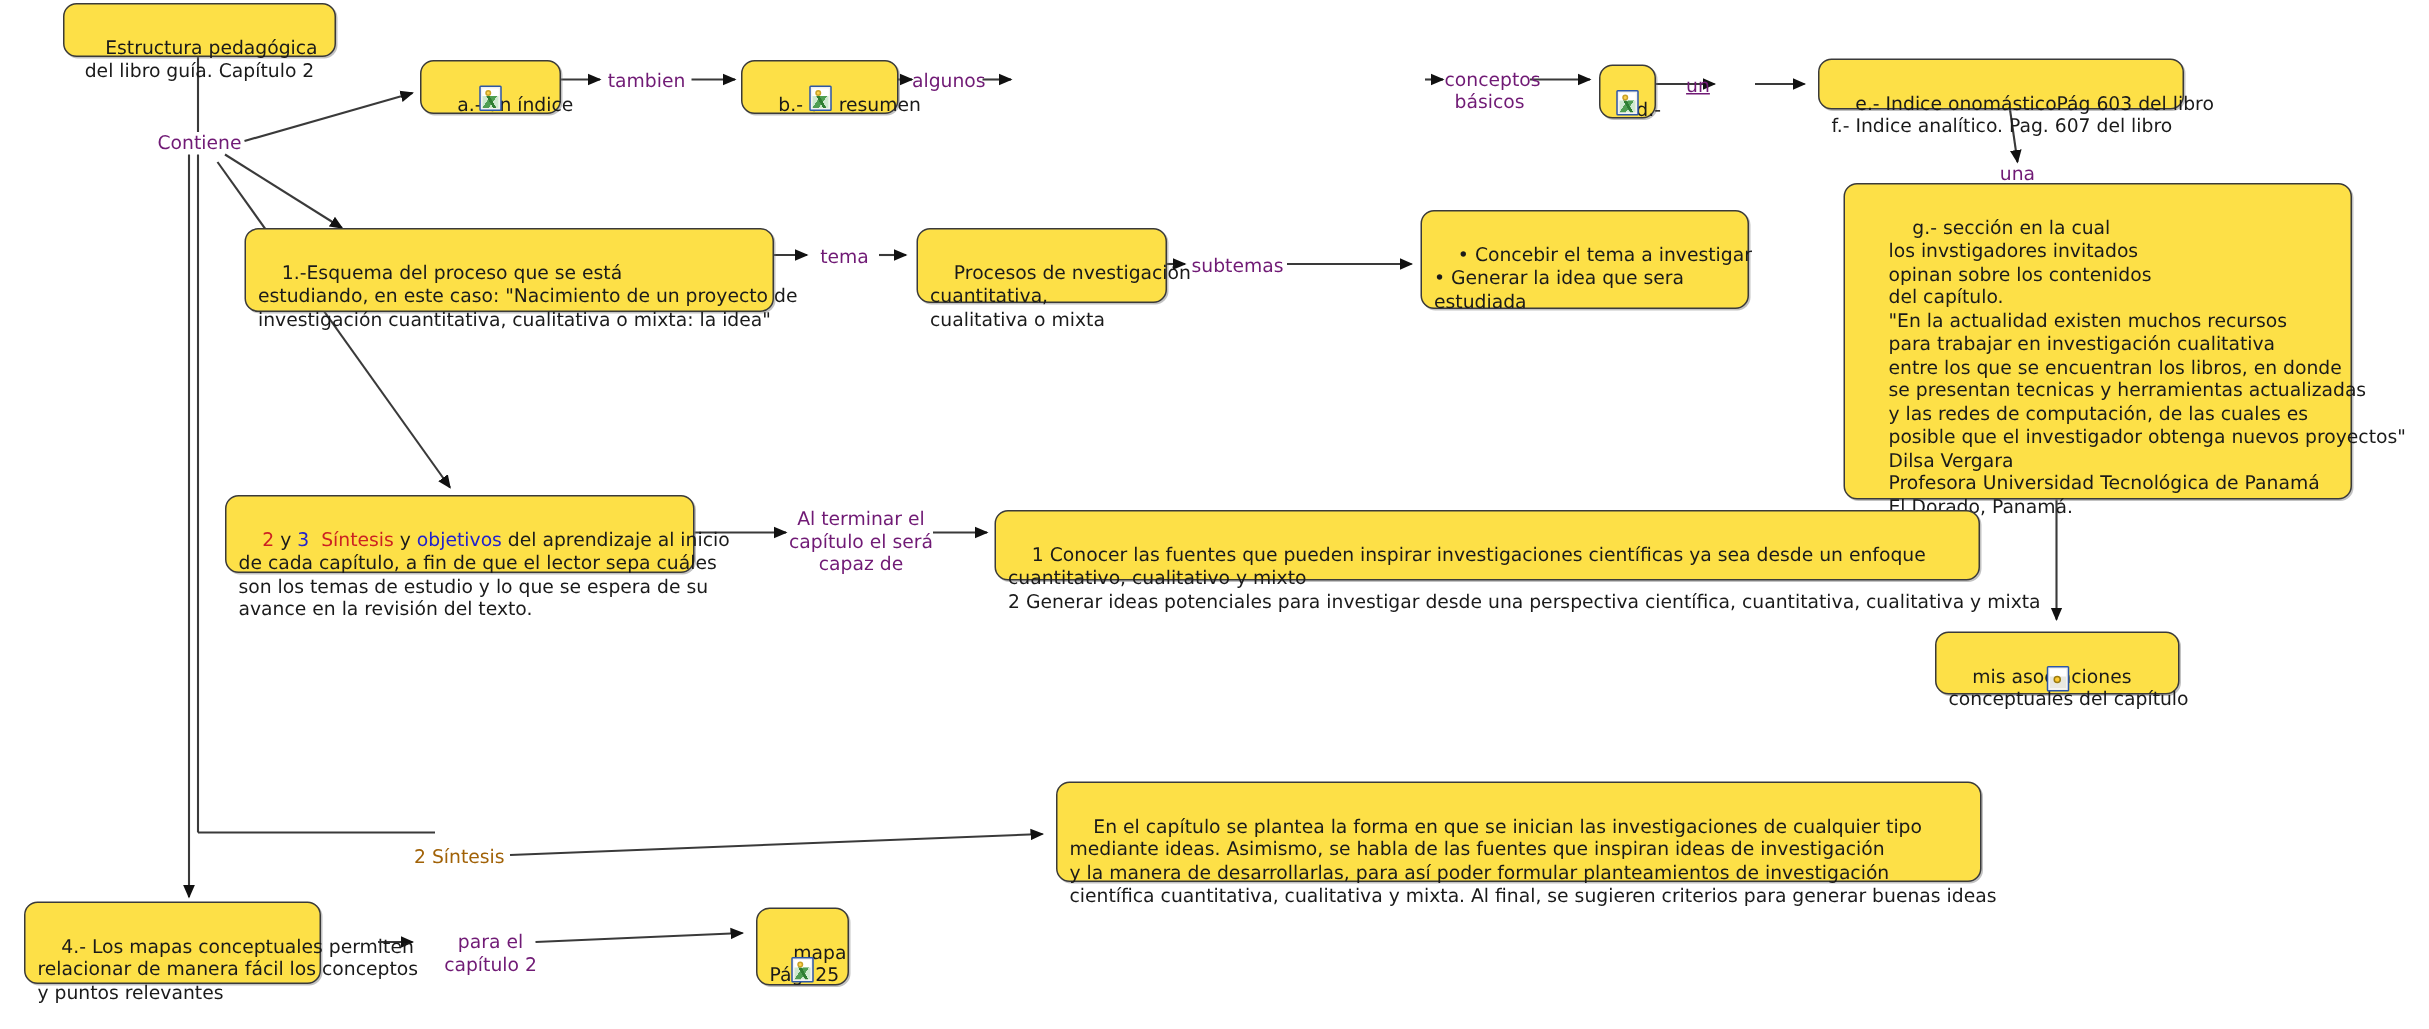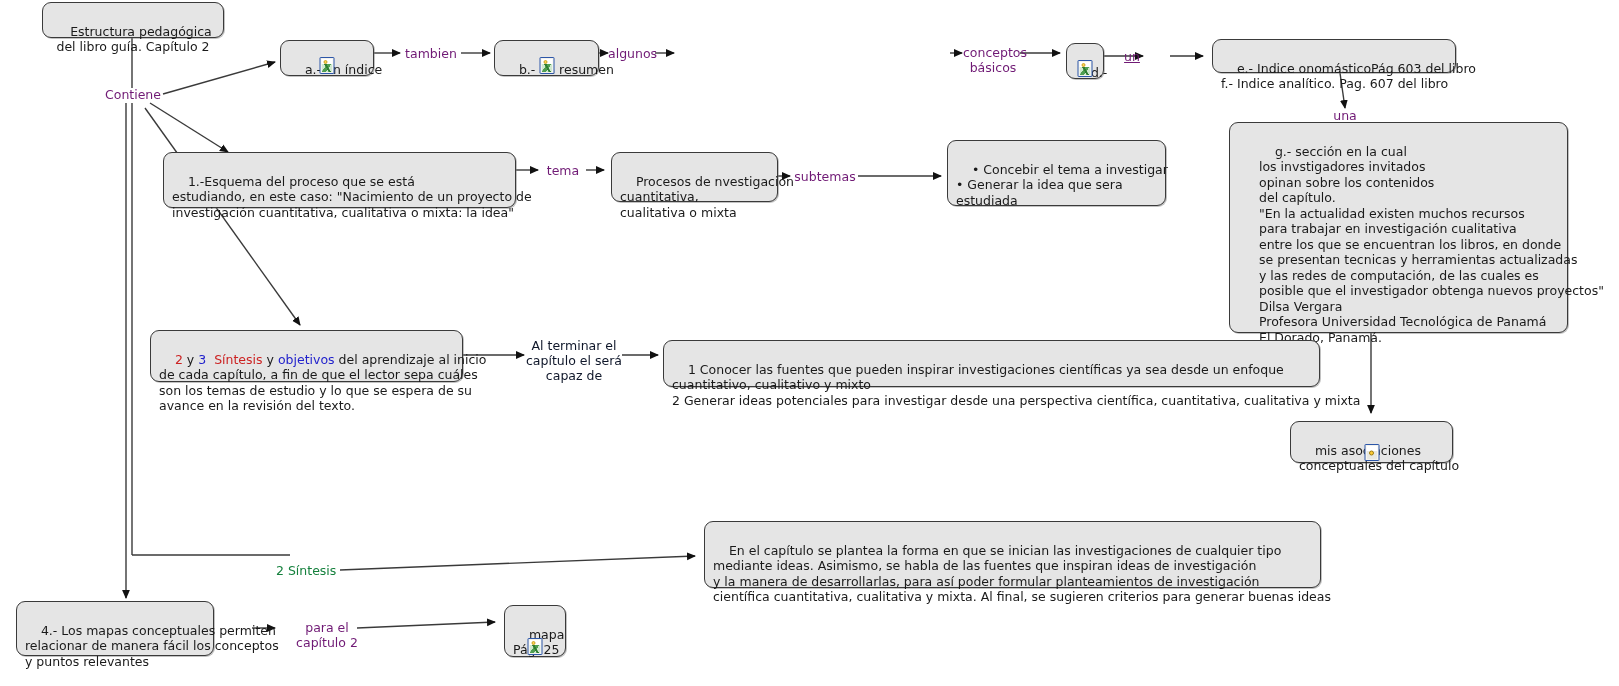--- a/index.html
+++ b/index.html
@@ -6,21 +6,21 @@
   body{
     width:1619px;height:686px;position:relative;overflow:hidden;
     font-family:"DejaVu Sans","Liberation Sans",sans-serif;
     color:#1a1a1a;
   }
   #canvas{position:absolute;left:0;top:0;width:1619px;height:686px;}
   svg.edges{position:absolute;left:0;top:0;width:1619px;height:686px;pointer-events:none;}
 
   .node{
     position:absolute;
-    background:#e5e5e5;
+    background:#fde047;
     border:1px solid #3a3a3a;
     border-radius:9px;
     box-sizing:border-box;
     font-size:12.5px;
     line-height:15.5px;
     color:#1a1a1a;
     padding:5px 8px 5px 8px;
     white-space:pre;
     box-shadow:1px 1px 0 rgba(120,120,120,0.45);
   }
@@ -30,22 +30,22 @@
 
   .lbl{
     position:absolute;
     font-size:12.5px;
     line-height:15px;
     color:#701a75;
     white-space:pre;
     text-align:center;
     background:transparent;
   }
-  .lbl.blue{color:#0f172a;}
-  .lbl.red{color:#15803d;}
+  .lbl.blue{color:#701a75;}
+  .lbl.red{color:#a16207;}
 
   .ico{
     position:absolute;
     left:50%;
     bottom:1px;
     transform:translateX(-50%);
     width:15px;height:17px;
     border:1px solid #2c56a8;
     background:#f2f2ee;
     box-sizing:border-box;

